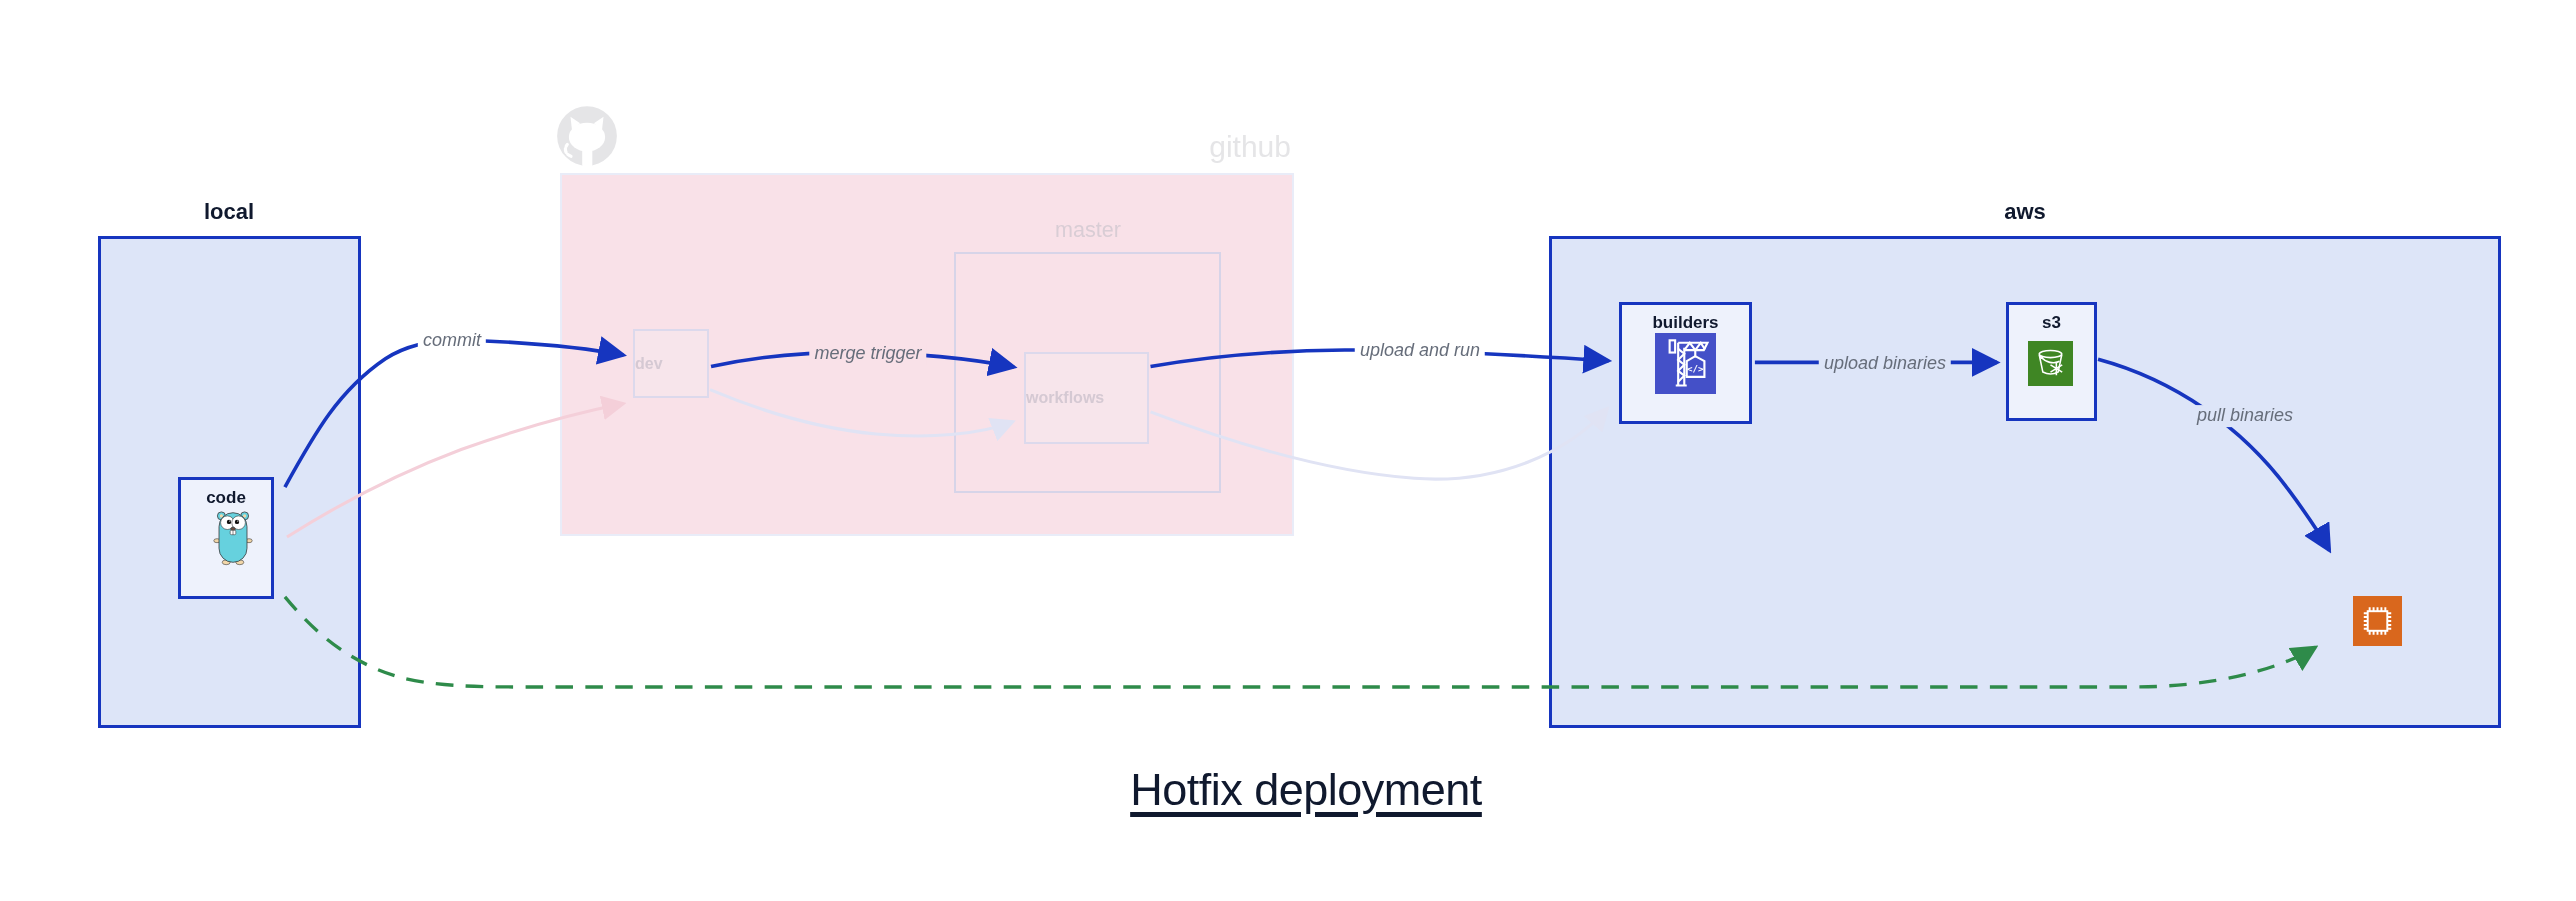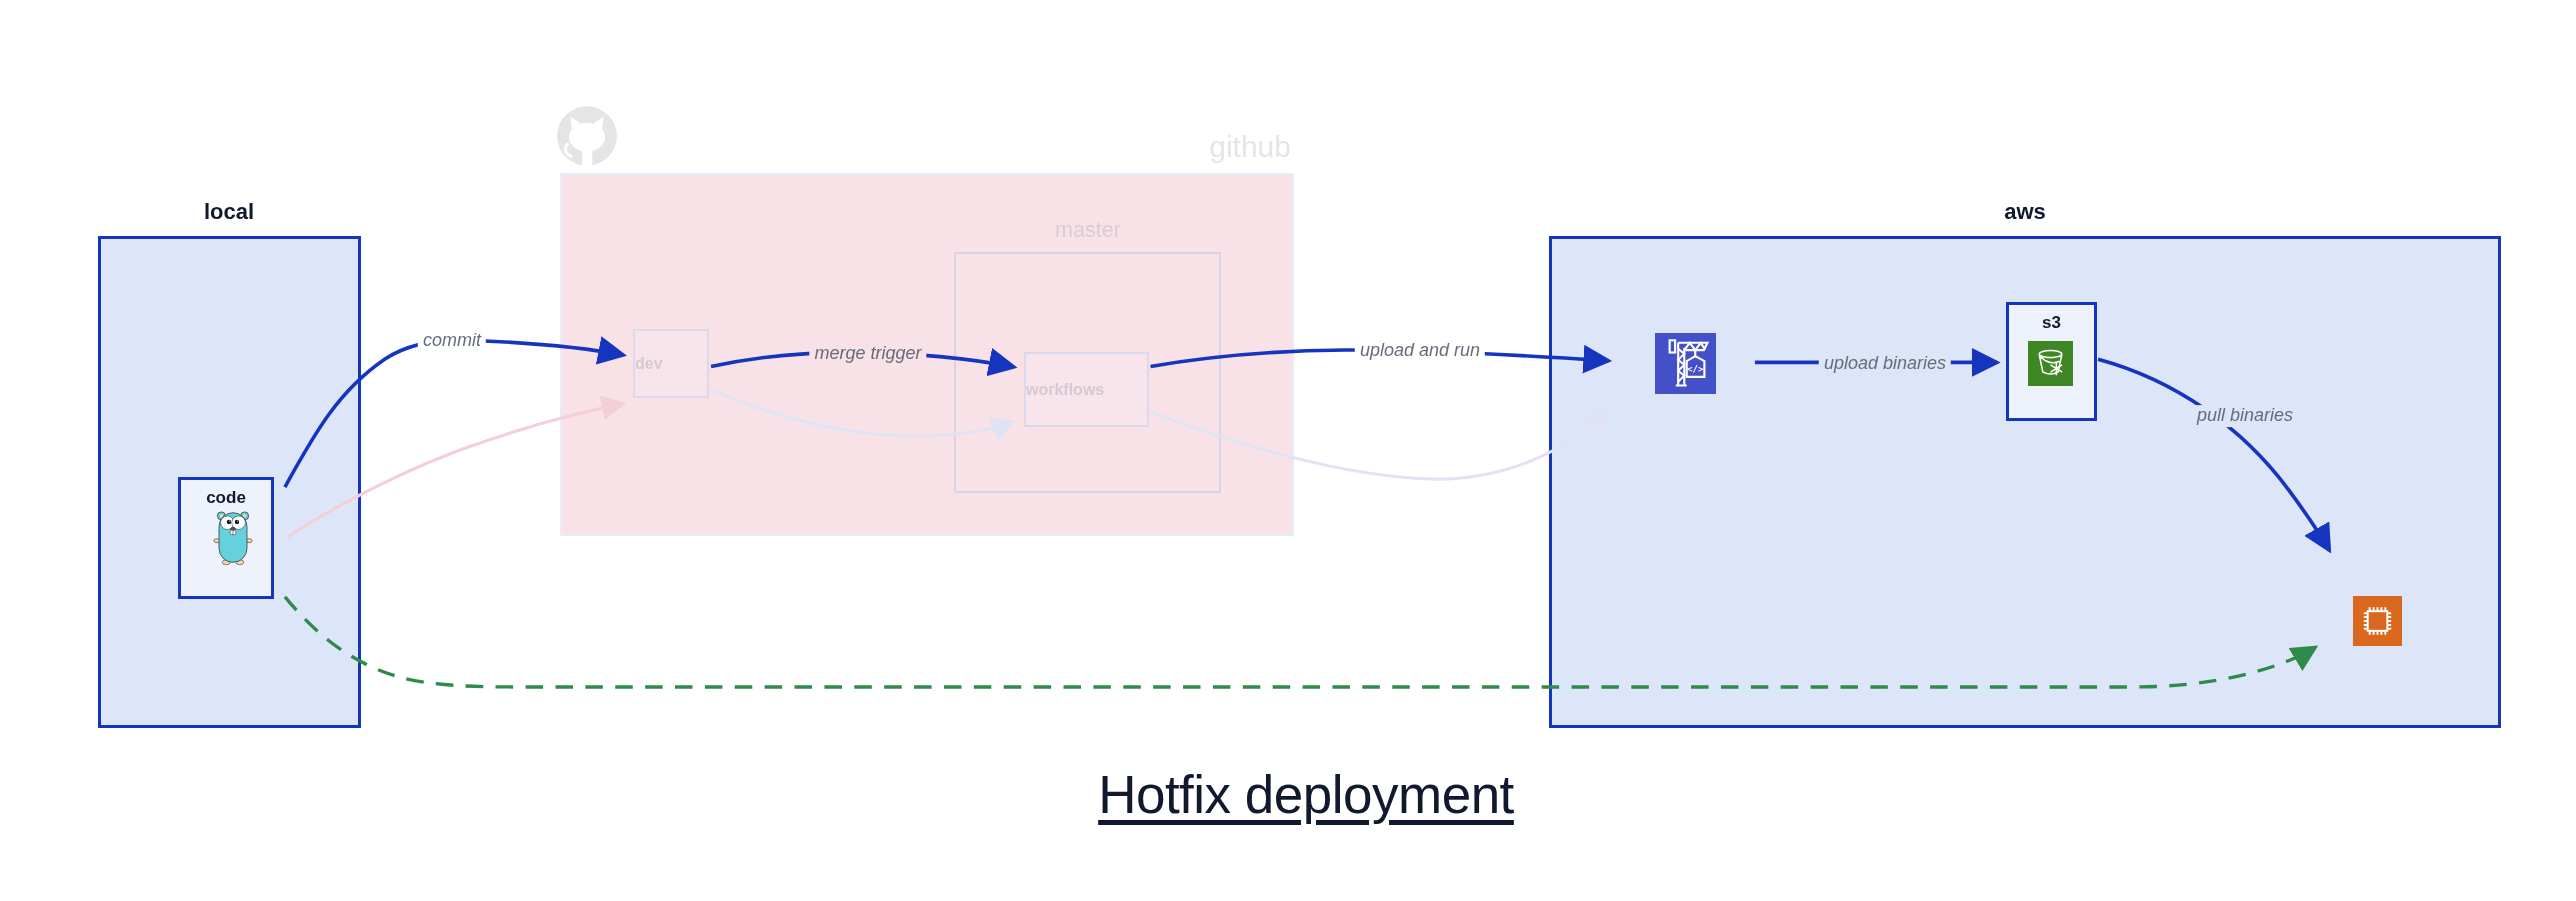--- a/index.html
+++ b/index.html
@@ -23,21 +23,21 @@
   .master-label{position:absolute;transform:translateX(-50%);font-size:21.6px;
                 color:var(--c-master-text);white-space:nowrap;}
 
   .edge-label{position:absolute;transform:translate(-50%,-50%);font-size:18px;
               font-style:italic;color:var(--c-edge-label);white-space:nowrap;
               padding:1px 5.2px;line-height:1.1;}
   .bg-white{background:#ffffff;margin-left:32px;}
   .bg-pink{background:var(--c-pink-fill);}
   .bg-blue{background:var(--c-container-fill);}
 
-  .title{position:absolute;transform:translateX(-50%);font-size:53px;letter-spacing:-0.5px;
+  .title{position:absolute;transform:translateX(-50%);font-size:45px;letter-spacing:-0.5px;
          color:var(--c-dark-text);text-decoration:underline;
          text-decoration-thickness:4.6px;text-underline-offset:7.2px;white-space:nowrap;}
 
   svg.overlay{position:absolute;left:0;top:0;}
   .e-blue{stroke:var(--c-blue);stroke-width:7;fill:none;}
   .e-green{stroke:var(--c-green);stroke-width:6.5;fill:none;stroke-dasharray:34 24;}
   .e-fpink{stroke:var(--c-faded-pink-edge);stroke-width:6;fill:none;}
   .e-flav{stroke:var(--c-faded-lavender-edge);stroke-width:6;fill:none;}
   .fill-blue{fill:var(--c-blue);}
   .fill-green{fill:var(--c-green);}
@@ -133,24 +133,27 @@
     <circle cx="62" cy="29" r="1.6" fill="#ffffff"></circle>
     <ellipse cx="50" cy="49" rx="6" ry="4.5" fill="#6b4d3f" stroke="#3b3b3b" stroke-width="1.5"></ellipse>
     <rect x="43" y="52" width="14" height="11" rx="3" fill="#ffffff" stroke="#3b3b3b" stroke-width="1.5"></rect>
     <line x1="50" y1="52" x2="50" y2="63" stroke="#3b3b3b" stroke-width="1.5"></line>
   </svg>
 
   <div class="box fadednode" style="left:633px;top:329px;width:76px;height:69px;">
     <span class="faded-label">dev</span>
   </div>
 
-  <div class="box fadednode" style="left:1024px;top:352px;width:125px;height:75px;">
+  <div class="box fadednode" style="left:1024px;top:352px;width:125px;height:92px;">
     <span class="faded-label">workflows</span>
   </div>
 
+  <div class="box node" style="left:1619px;top:302px;width:133px;height:122px;">
+    <span class="node-label">builders</span>
+  </div>
   <div class="icon-tile tile-codebuild" style="left:1655px;top:333px;width:61px;height:61px;">
     <svg viewBox="0 0 100 100">
       <g stroke="#ffffff" stroke-width="3.5" fill="none">
         <rect x="24" y="12" width="9" height="20"></rect>
         <path d="M38 16 V86 M48 24 V86 M34 86 H52"></path>
         <path d="M38 26 L48 34 L38 44 L48 52 L38 62 L48 70 L38 80"></path>
         <path d="M38 16 H86 L80 28 H48"></path>
         <path d="M48 28 L57 16 L66 28 L75 16 L82 27"></path>
         <path d="M66 28 V40"></path>
         <path d="M52 46 L66 38 L81 46 V72 H52 Z"></path>

